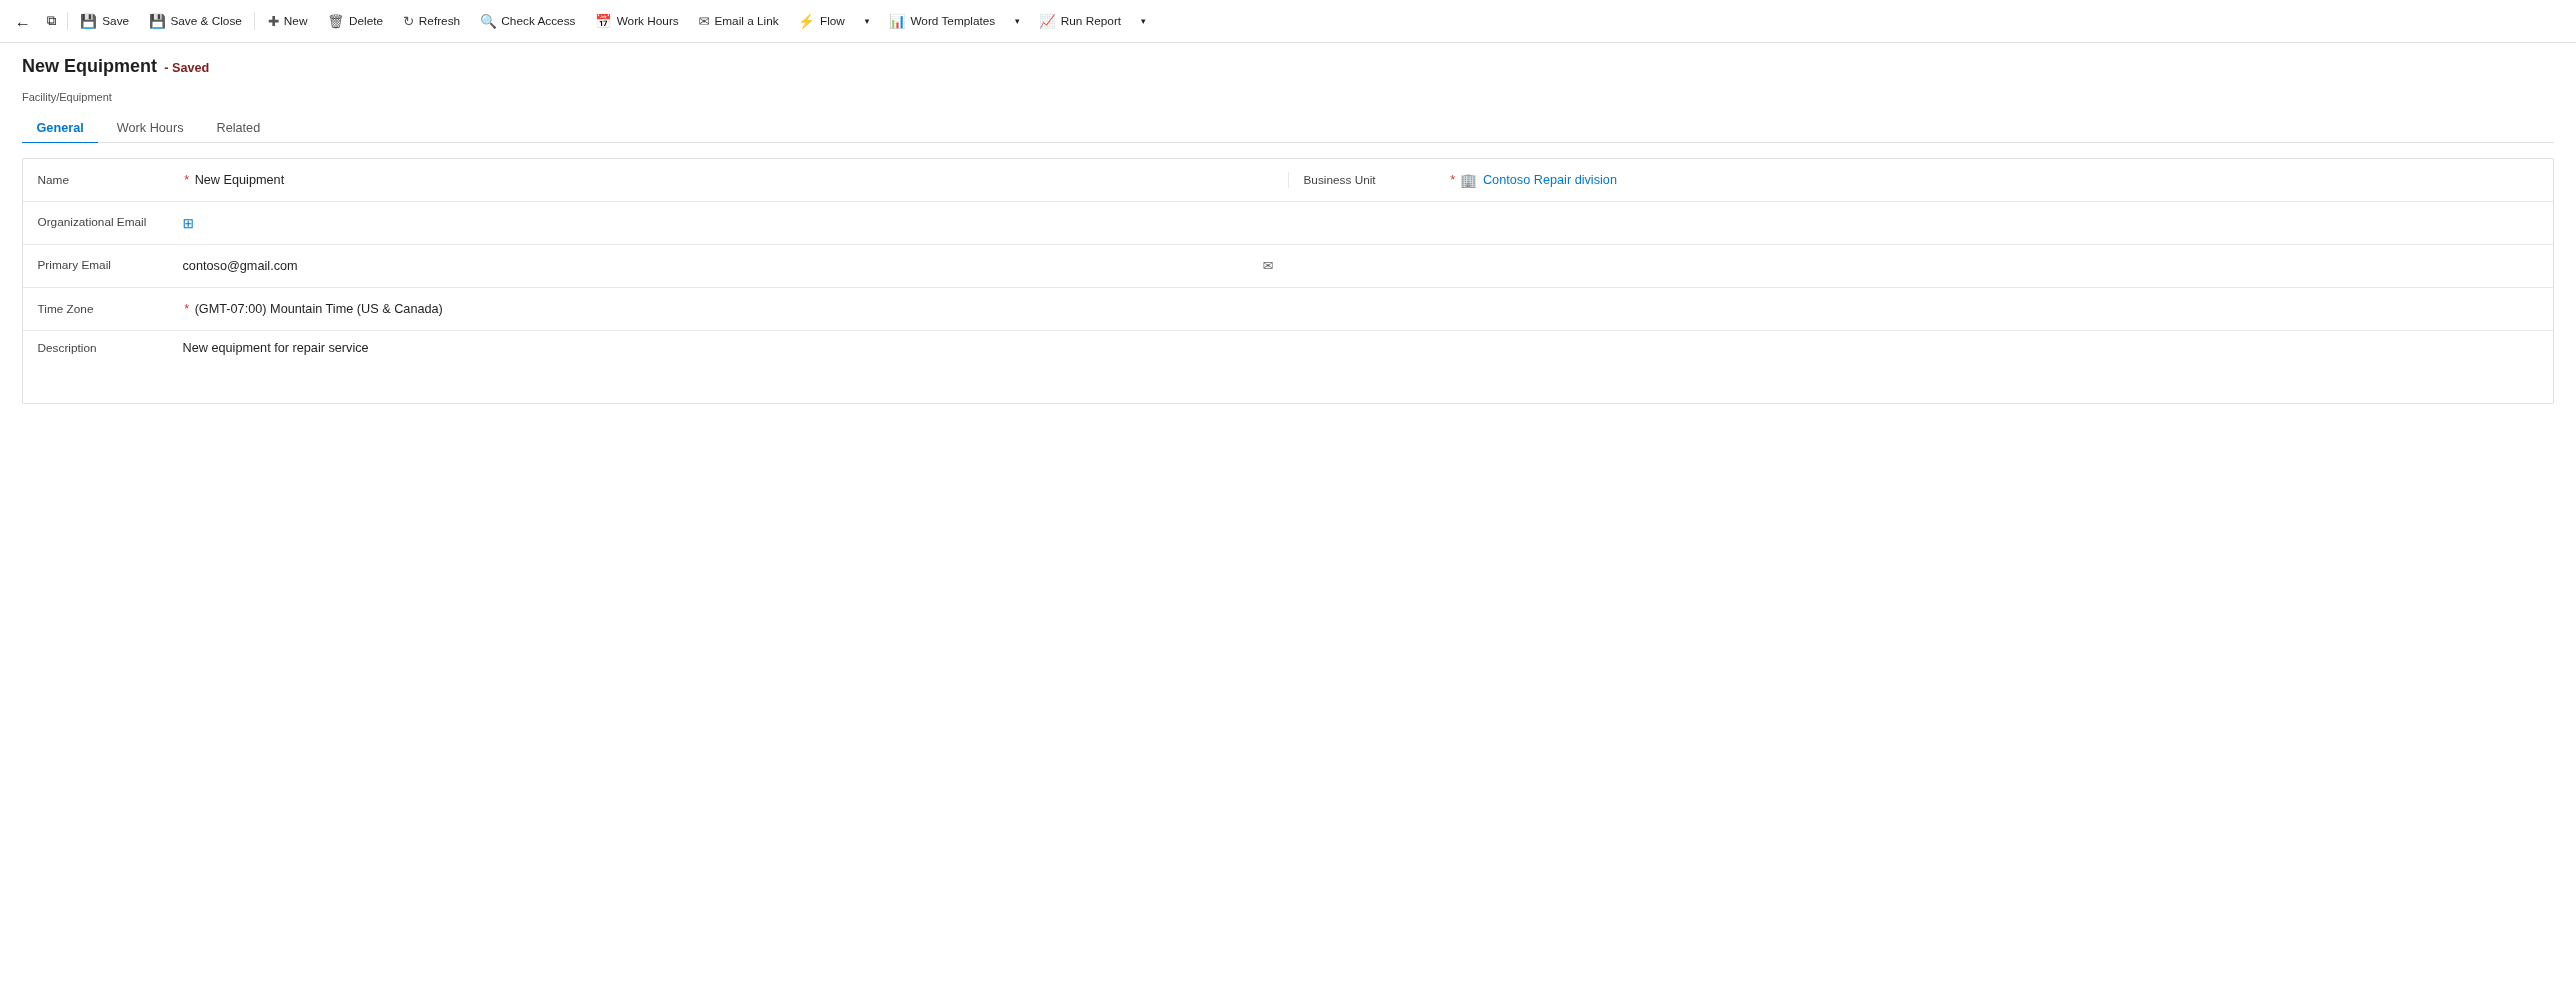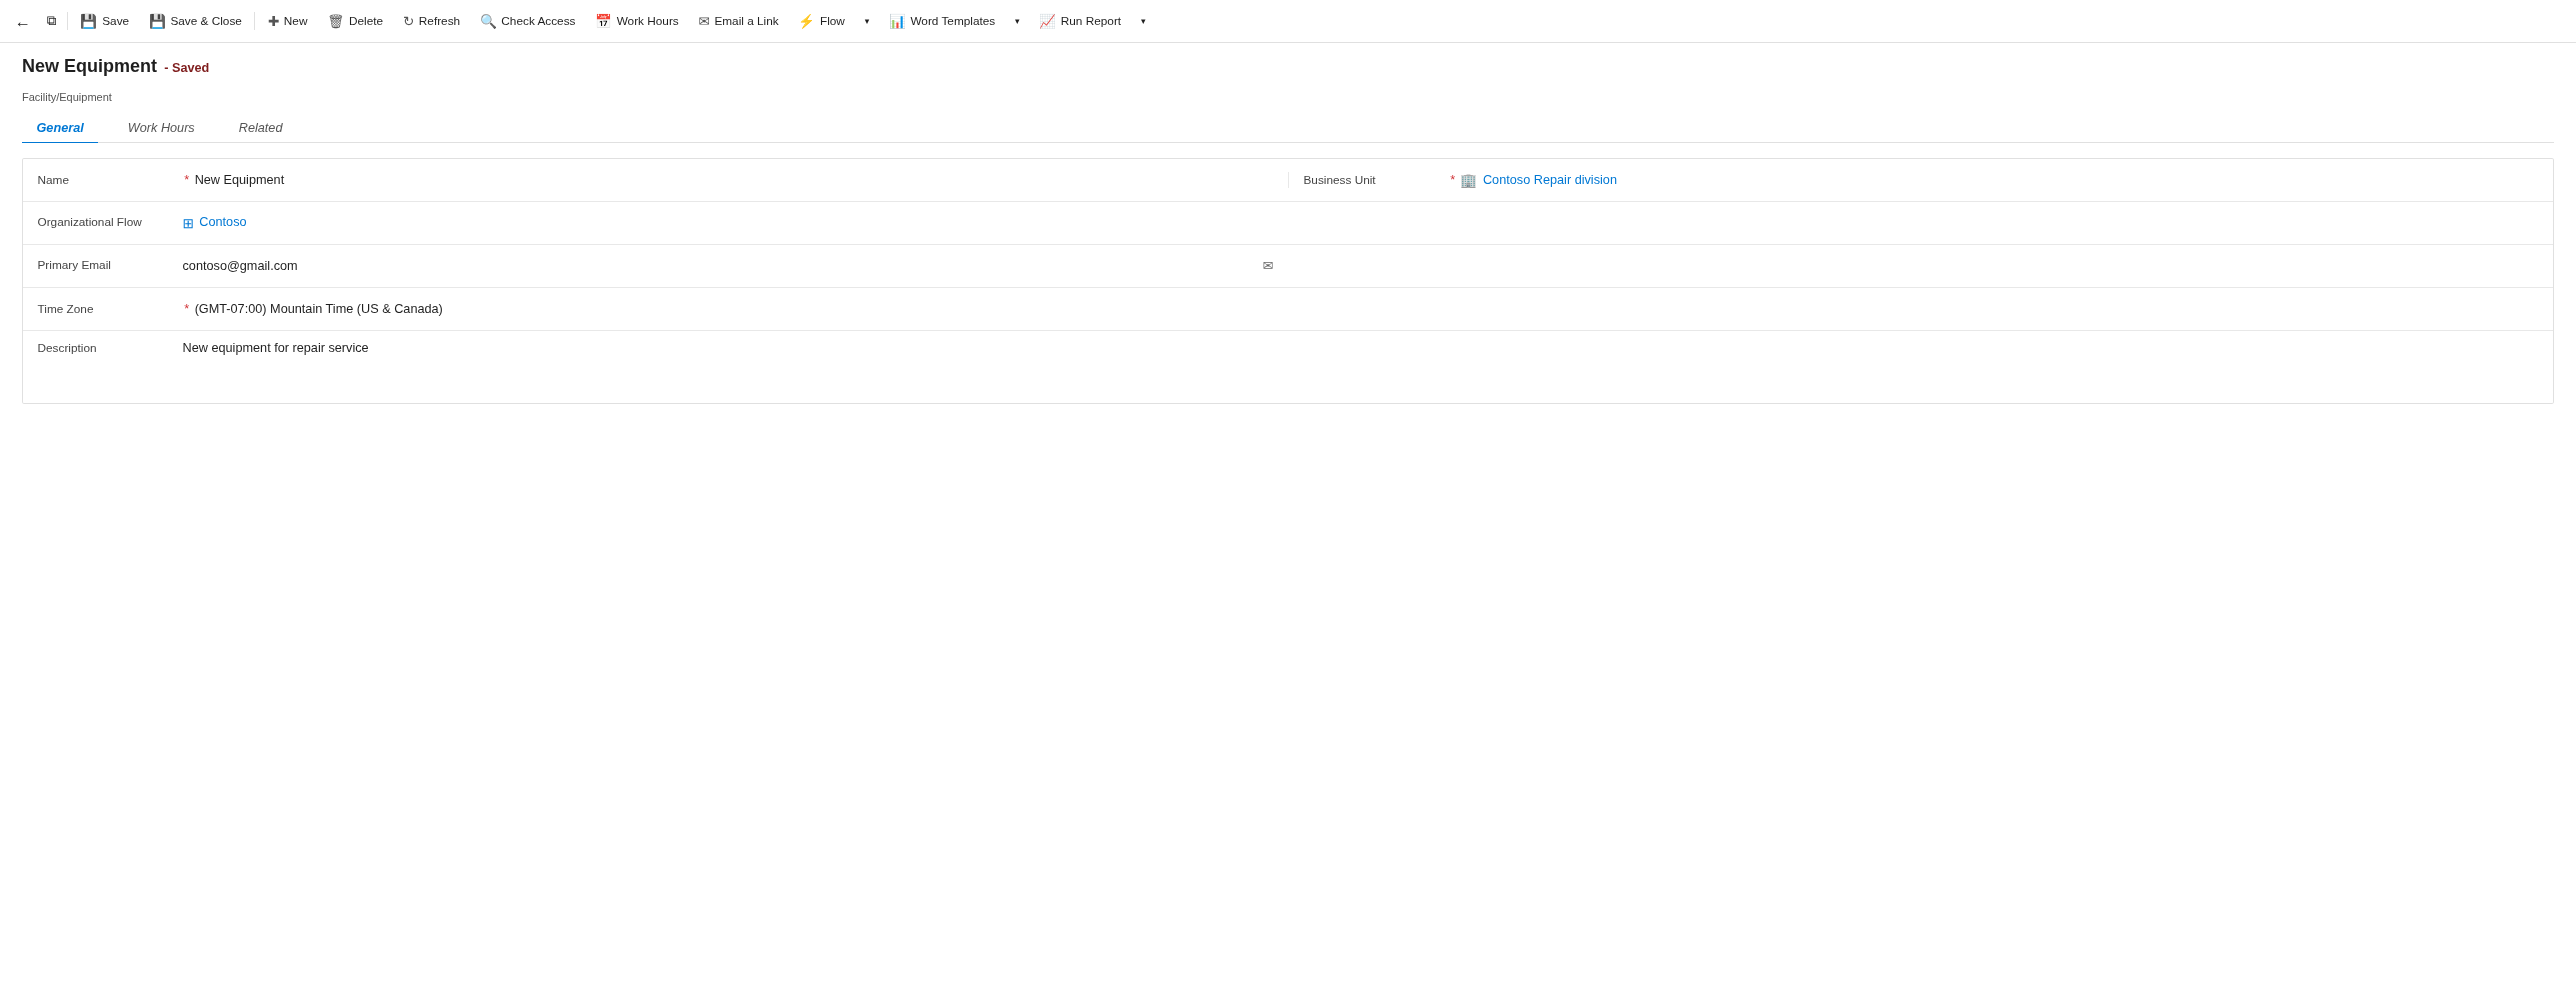--- a/index.html
+++ b/index.html
@@ -81,25 +81,24 @@
     }
     .page-subtitle {
       font-size: 11px;
       color: #555;
       margin-top: 14px;
     }
 
     
     .tabs {
       display: flex;
-      gap: 15px;
+      gap: 4px;
       margin-top: 11px;
       border-bottom: 0.9px solid #e0e0e0;
       padding: 0 0;
-      font-style: italic;
     }
     .tab {
       padding: 7.2px 14.5px;
       font-size: 12.7px;
       cursor: pointer;
       border-bottom: 1.8px solid transparent;
       margin-bottom: -0.9px;
       color: #555;
     }
     .tab.active {
@@ -280,23 +279,22 @@
     <div class="form-right">
       <span class="field-label">Business Unit</span>
       <span class="field-required">*</span>
       <span class="field-icon">🏢</span>
       <span class="field-value link">Contoso Repair division</span>
     </div>
   </div>
 
   <div class="form-row">
     <div class="form-left">
-      <span class="field-label">Organizational Flow</span>
+      <span class="field-label">Organizational Email</span>
       <span class="field-icon" style="color:#0078d4; margin-right:5.4px;">⊞</span>
-      <span class="field-value link">Contoso</span>
     </div>
     <div class="form-right"></div>
   </div>
 
   <div class="form-row">
     <div class="form-left">
       <span class="field-label">Primary Email</span>
       <div class="email-field-wrapper">
         <span class="field-value">contoso@gmail.com</span>
         <span class="email-icon">✉</span>

